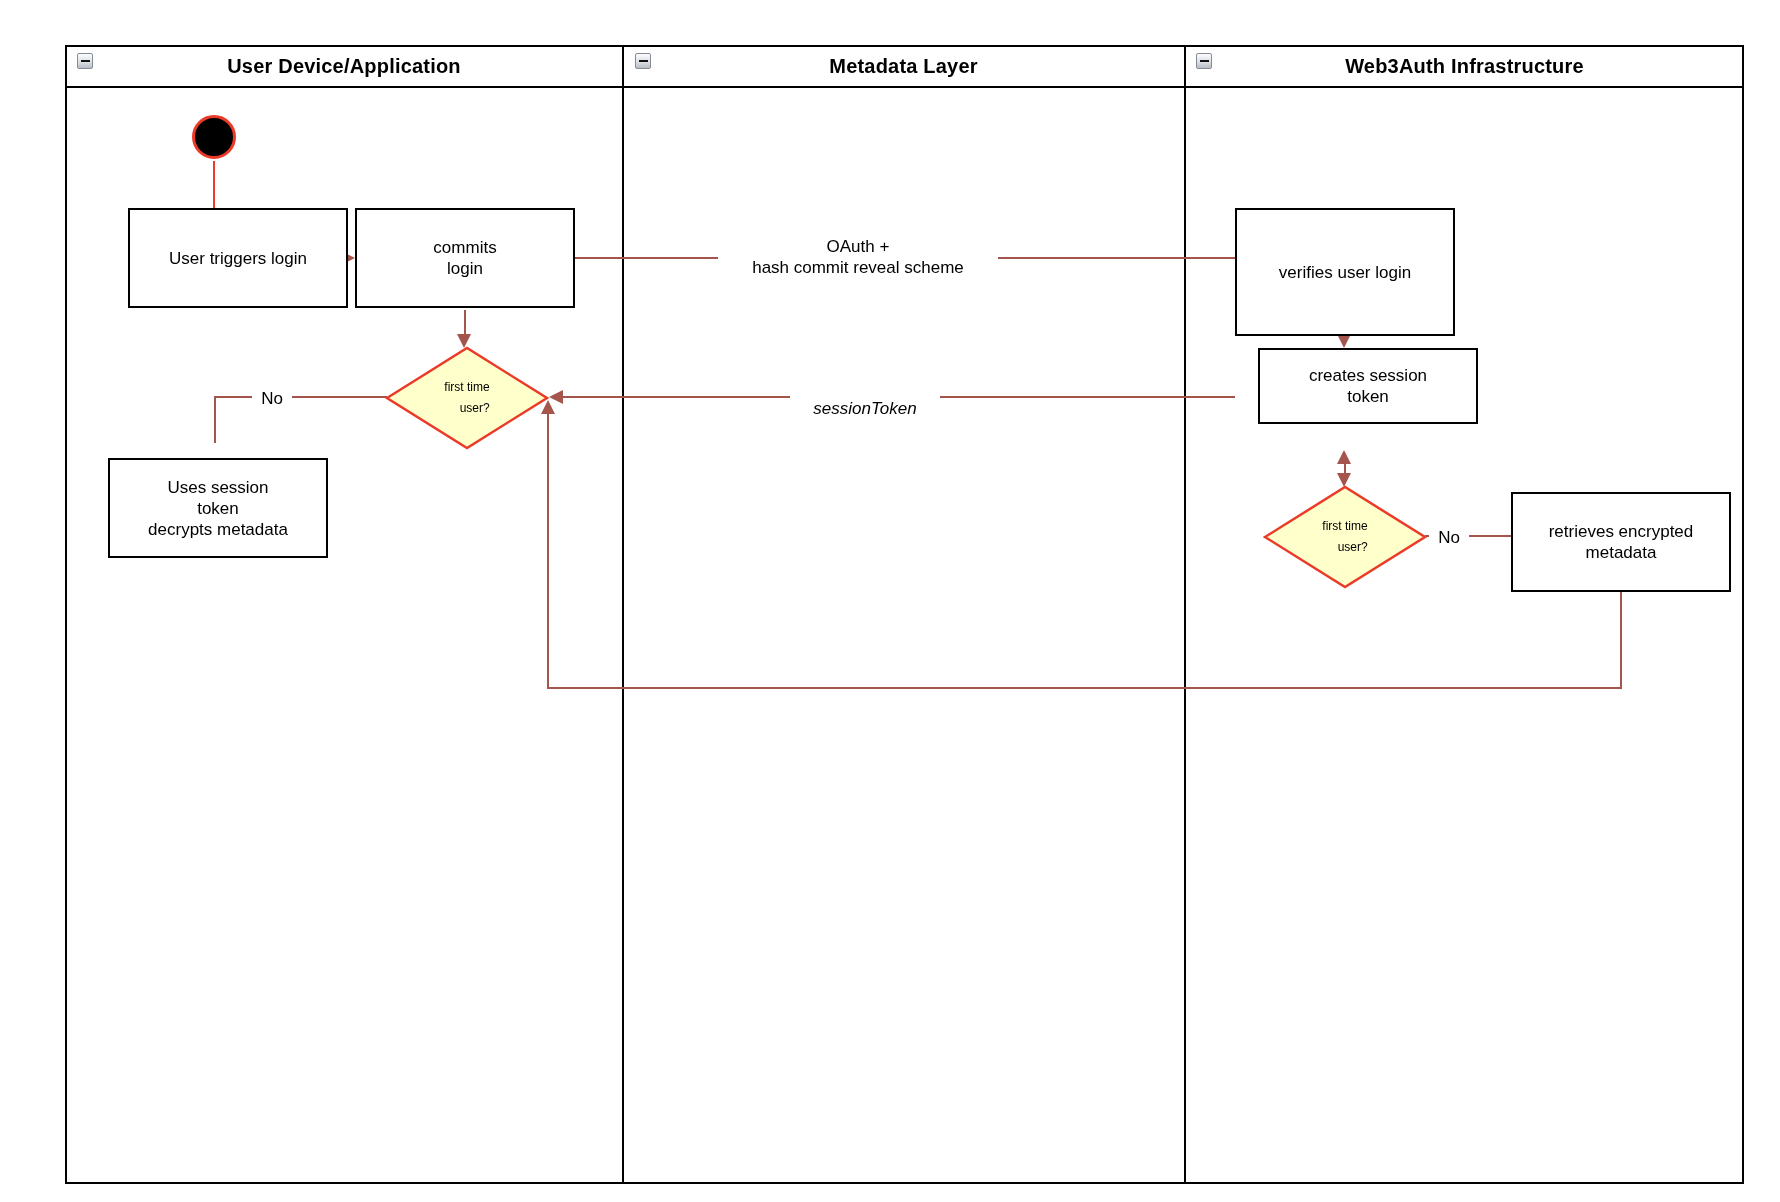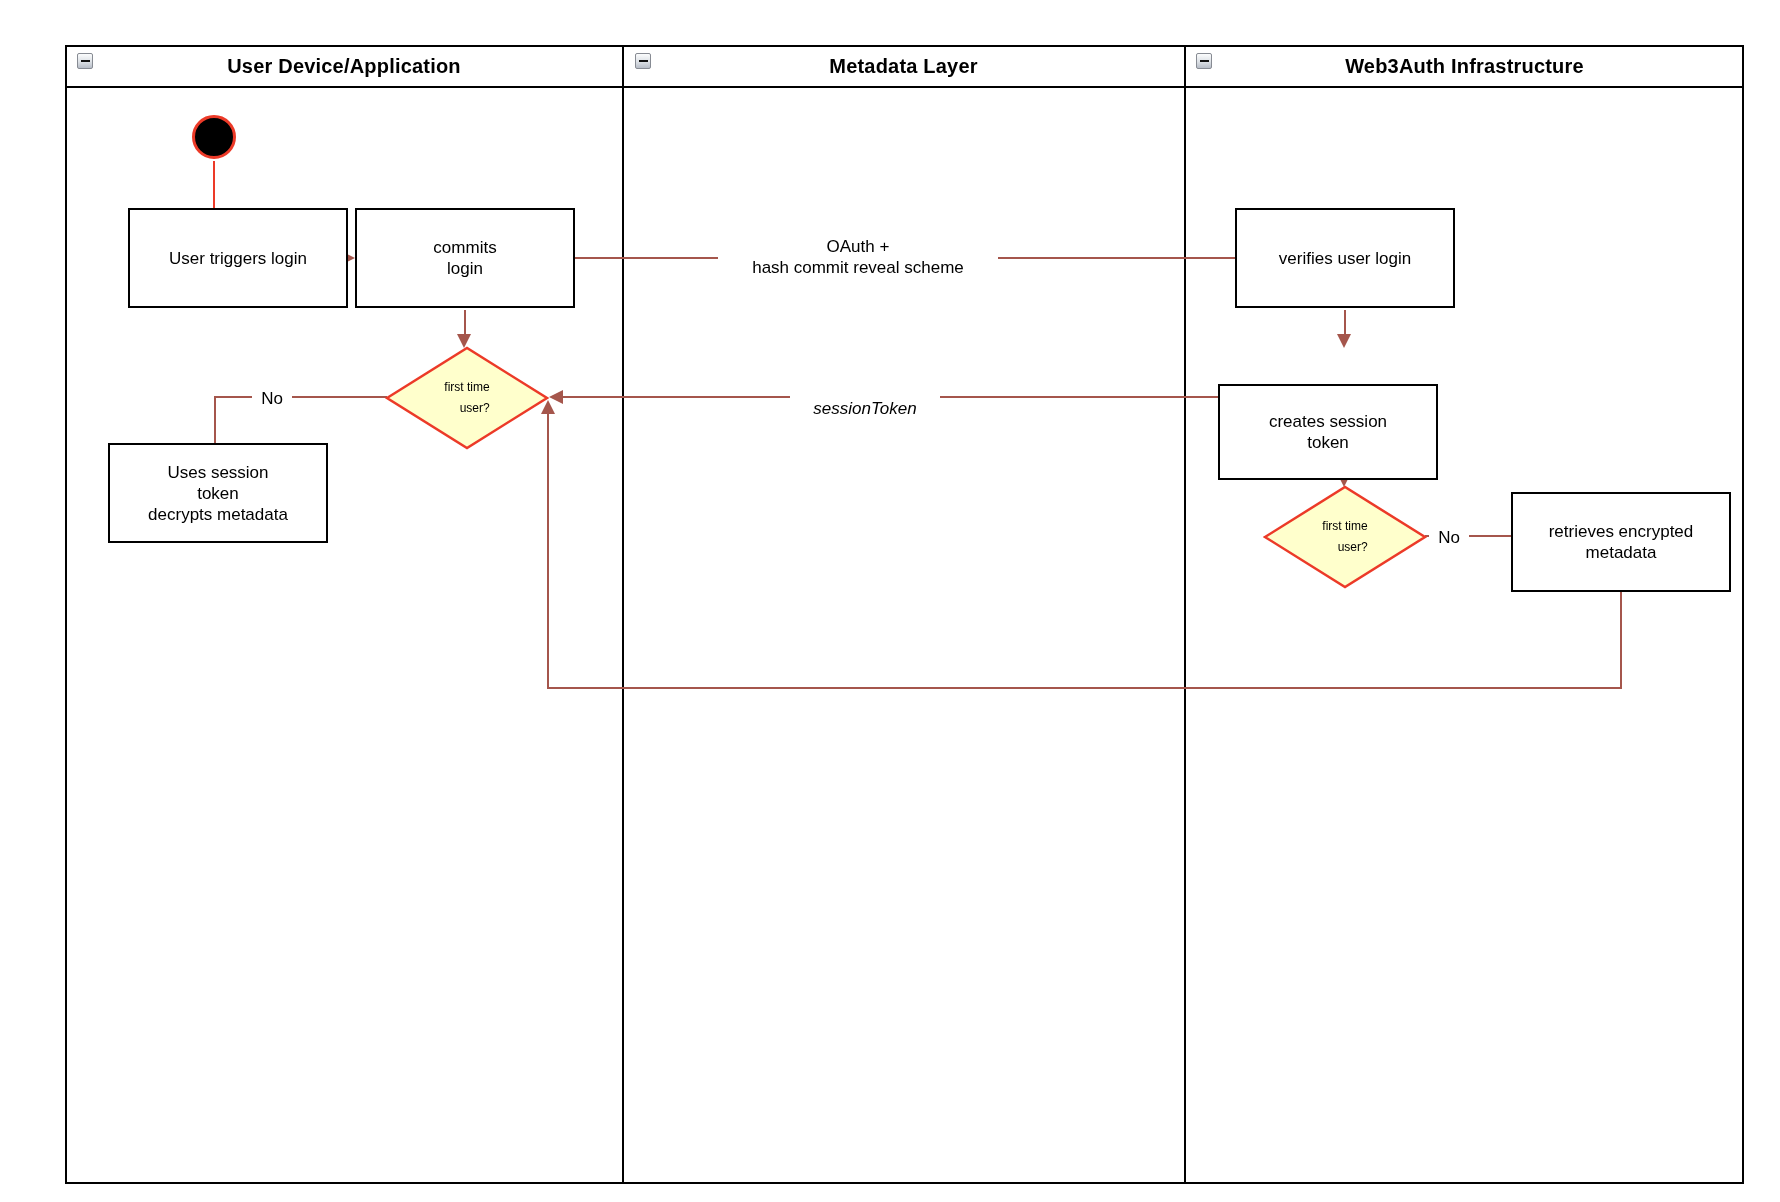--- a/index.html
+++ b/index.html
@@ -120,31 +120,31 @@
 </div>
 
 <div class="abs diamond" style="left:385px;top:346px;width:164px;height:104px;">
   <svg width="164" height="104">
     <polygon points="2,52 82,2 162,52 82,102"></polygon>
   </svg>
   <div class="dlabel">first time
 user?</div>
 </div>
 
-<div class="abs box" style="left:108px;top:443px;width:220px;height:100px;">
+<div class="abs box" style="left:108px;top:458px;width:220px;height:100px;">
   <span>Uses session
 token
 decrypts metadata</span>
 </div>
 
-<div class="abs box" style="left:1235px;top:208px;width:220px;height:100px;">
+<div class="abs box" style="left:1235px;top:208px;width:220px;height:128px;">
   <span>verifies user login</span>
 </div>
 
-<div class="abs box" style="left:1218px;top:348px;width:220px;height:96px;margin-top:36px;">
+<div class="abs box" style="left:1258px;top:348px;width:220px;height:76px;">
   <span>creates session
 token</span>
 </div>
 
 <div class="abs diamond" style="left:1263px;top:485px;width:164px;height:104px;">
   <svg width="164" height="104">
     <polygon points="2,52 82,2 162,52 82,102"></polygon>
   </svg>
   <div class="dlabel">first time
 user?</div>

